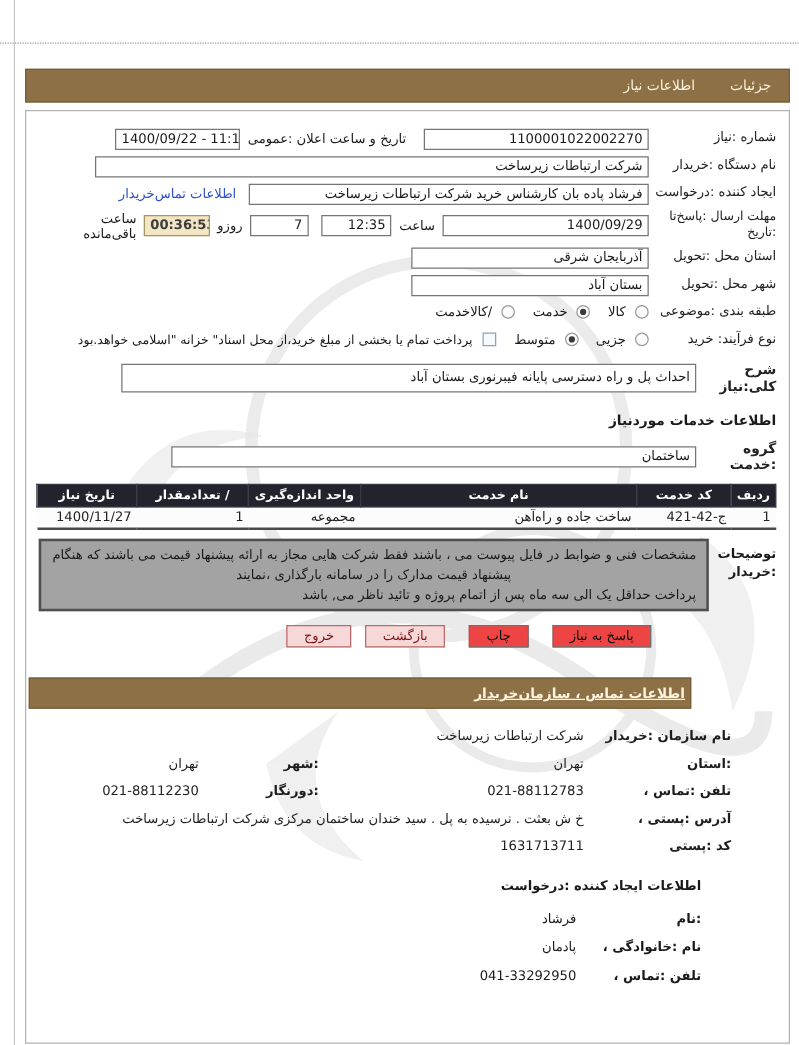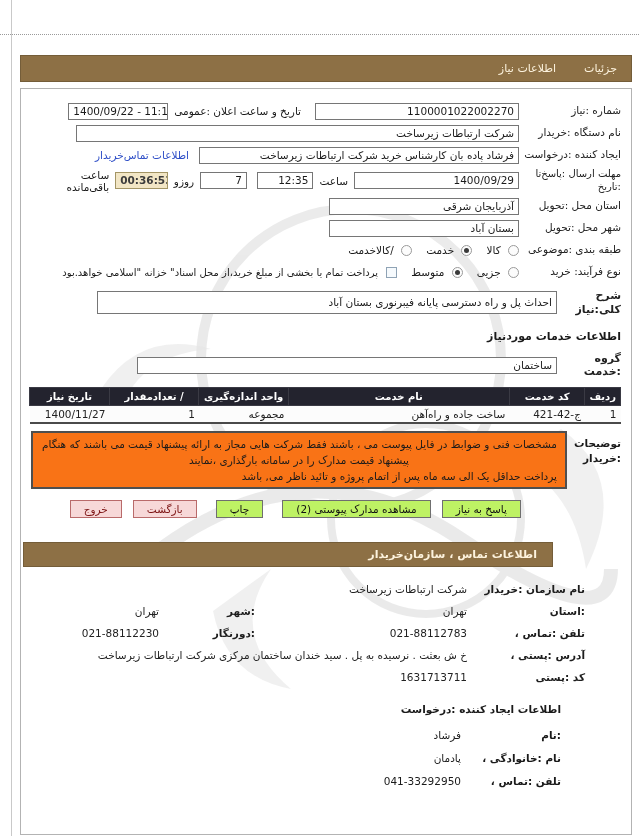--- a/index.html
+++ b/index.html
@@ -63,33 +63,33 @@
   }
   table.svc td {
     background:#fcfcfc; border-bottom:2px solid #4a4a4a; height:17px;
     padding:0 4px; text-align:right; color:#222;
   }
   th.c-row{width:32px} th.c-code{width:76px} th.c-name{width:224px}
   th.c-unit{width:90px} th.c-qty{width:90px} th.c-date{width:80px}
 
   .notes-row { display:flex; margin-top:7px; align-items:flex-start; }
   .notes-label { flex:none; width:54px; font-weight:bold; font-size:10.5px; line-height:1.5; padding-top:5px; }
-  .notes-box { flex:1; border:2px solid #4f4f4f; padding:3px 8px; font-size:10.5px; line-height:1.55; background:#f97316; }
+  .notes-box { flex:1; border:2px solid #4f4f4f; padding:3px 8px; font-size:10.5px; line-height:1.55; background:#a3a3a3; }
   .notes-box .l2 { text-align:center; }
 
   .btnrow { display:flex; align-items:center; gap:11px; margin-top:11px; margin-right:100px; }
-  .btn { border:1px solid #6f6f6f; background:#bef264; font-size:10.5px; padding:2px 13px;
+  .btn { border:1px solid #6f6f6f; background:#ef4444; font-size:10.5px; padding:2px 13px;
          font-family:inherit; cursor:pointer; color:#111; white-space:nowrap; }
   .btn.red { background:#f7d8d8; border-color:#b96a6a; color:#7d1414; }
   .btn.gap { margin-right:8px; }
 
   .bar2 {
     margin-top:24px; margin-right:68px; margin-left:-8px; height:25px;
     background:#8d7045; border:1px solid #745d39; color:#fdf3de;
-    display:flex; align-items:center; padding:0 15px; font-size:11px; font-weight:bold;
+    display:flex; align-items:center; padding:0 4px; font-size:11px; font-weight:bold;text-decoration:underline;
   }
 
   .cgrid { display:grid; grid-template-columns:118px 212px 96px 1fr; row-gap:10px;
            padding:16px 36px 0 10px; font-size:10.5px; align-items:center; }
   .cgrid .lab { font-weight:bold; color:#1d1d1d; }
   .cgrid .val { color:#222; }
   .span3 { grid-column: span 3; }
 
   .creator { padding:20px 60px 0 10px; font-size:10.5px; }
   .creator .title { font-weight:bold; margin-bottom:14px; }
@@ -118,21 +118,21 @@
       <path d="M540 260 q70 50 25 140 q-12 -80 -70 -105 z"></path>
       <path d="M250 400 q-45 65 20 120 q-65 -12 -78 -78 z"></path>
       <path d="M80 220 q40 -60 110 -40 q-70 5 -90 60 z"></path>
     </g>
   </svg>
 
   <div class="content">
 
     <div class="frow">
       <span class="flabel">شماره :نیاز</span>
-      <span class="box num" style="width:204px">1100001022002270</span>
+      <span class="box num" style="width:180px">1100001022002270</span>
       <span class="lbl-inline" style="margin-right:14px">تاریخ و ساعت اعلان :عمومی</span>
       <span class="box num ctr" style="width:100px">1400/09/22 - 11:10</span>
     </div>
 
     <div class="frow">
       <span class="flabel">نام دستگاه :خریدار</span>
       <span class="box" style="width:443px">شرکت ارتباطات زیرساخت</span>
     </div>
 
     <div class="frow">
@@ -239,21 +239,20 @@
       </span>
       <div class="notes-box">
         <div class="l1">مشخصات فنی و ضوابط در فایل پیوست می ، باشند فقط شرکت هایی مجاز به ارائه  پیشنهاد قیمت می باشند که  هنگام</div>
         <div class="l2">پیشنهاد قیمت مدارک را در سامانه  بارگذاری ،نمایند</div>
         <div class="l3">پرداخت حداقل یک الی سه ماه پس از اتمام پروژه و تائید ناظر می, باشد</div>
       </div>
     </div>
 
     <div class="btnrow">
       <button class="btn">پاسخ به نیاز</button>
-      <button class="btn">مشاهده مدارک پیوستی (2)</button>
       <button class="btn gap">چاپ</button>
       <button class="btn red gap">بازگشت</button>
       <button class="btn red">خروج</button>
     </div>
 
     <div class="bar2">اطلاعات  تماس ، سازمان‌خریدار</div>
 
     <div class="cgrid">
       <span class="lab">نام سازمان :خریدار</span>
       <span class="val">شرکت ارتباطات زیرساخت</span>

